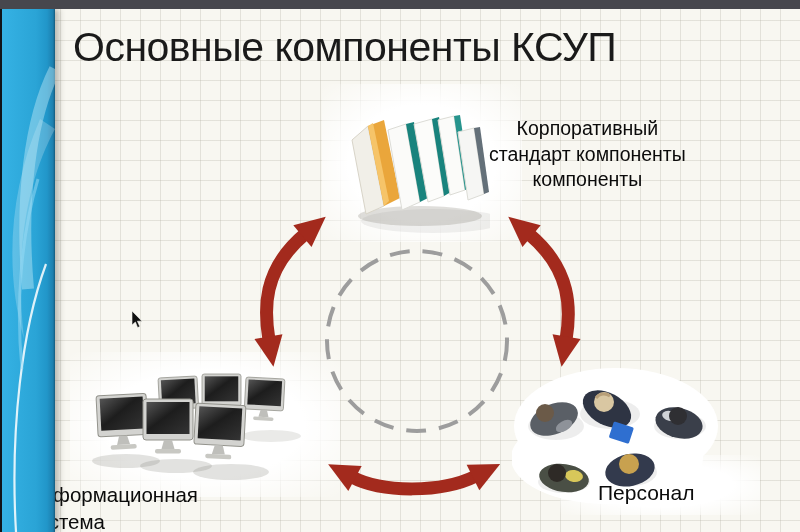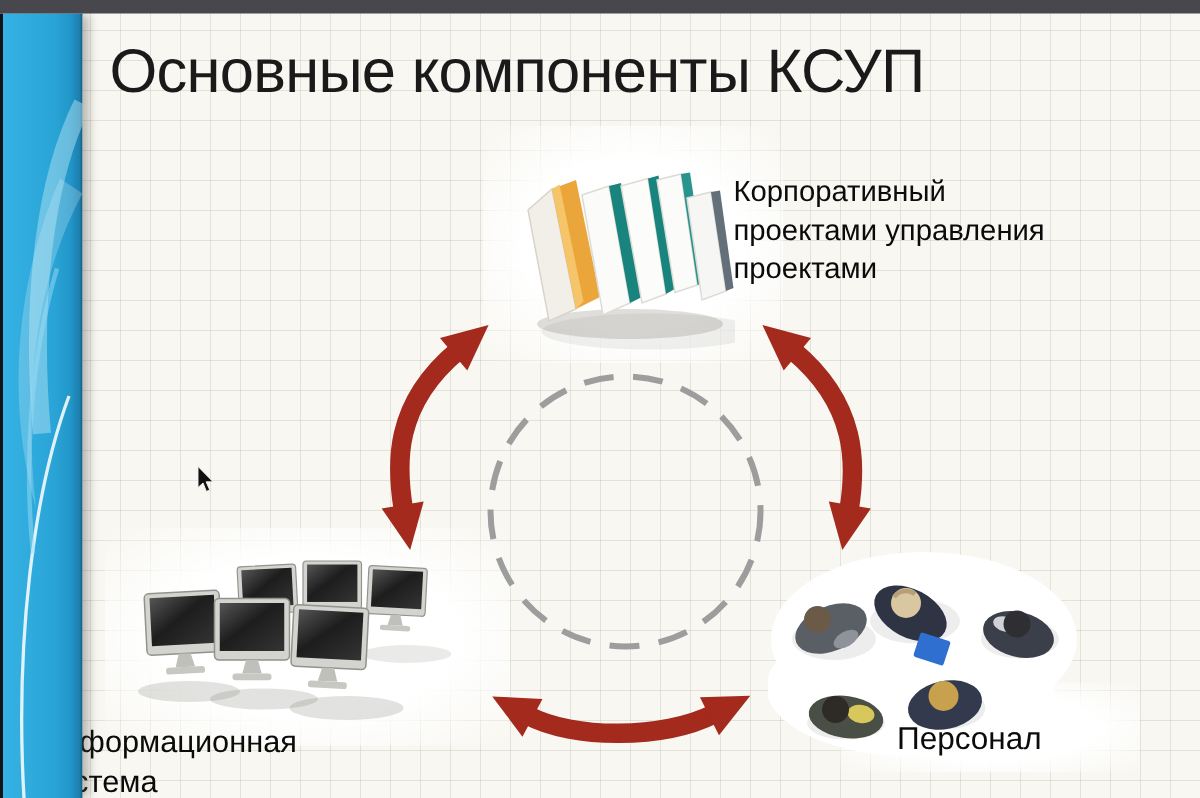--- a/index.html
+++ b/index.html
@@ -23,21 +23,21 @@
     position:absolute;left:73px;top:24px;margin:0;z-index:5;
     font-size:41px;font-weight:500;letter-spacing:-0.5px;color:#1a1a1a;white-space:nowrap;
   }
   .glow{position:absolute;background:radial-gradient(ellipse at center,#ffffff 0%,#ffffff 52%,rgba(255,255,255,0) 100%);z-index:1;}
   .glow-books{left:322px;top:84px;width:200px;height:158px;}
   .glow-monitors{left:70px;top:352px;width:270px;height:145px;}
   .glow-personnel{left:560px;top:455px;width:200px;height:60px;}
   .art{position:absolute;z-index:2;}
   .overlay-arrows{position:absolute;left:0;top:0;z-index:4;pointer-events:none;}
   .label{position:absolute;color:#0b0b0b;z-index:6;}
-  .label-standard{left:489px;top:116px;font-size:19.5px;line-height:25.5px;}
+  .label-standard{left:489px;top:116px;font-size:19.5px;line-height:25.5px;text-align:center;}
   .label-info{left:27px;top:481px;font-size:20.5px;line-height:27px;}
   .label-personnel{left:598px;top:480px;font-size:21px;line-height:26px;}
   .cursor{position:absolute;left:130px;top:310px;z-index:40;}
 </style>
 </head>
 <body>
 
 <div class="stage">
 
   <div class="topbar"></div>
@@ -143,22 +143,22 @@
       </marker>
     </defs>
     <circle cx="417" cy="341" r="90" fill="none" stroke="#9d9d9d" stroke-width="4" stroke-dasharray="20 13"></circle>
     <path d="M 269,340 C 264,310 262,270 305,234" fill="none" stroke="#a32a1d" stroke-width="13" marker-start="url(#head)" marker-end="url(#head)"></path>
     <path d="M 566,340 C 571,310 572,270 529,234" fill="none" stroke="#a32a1d" stroke-width="13" marker-start="url(#head)" marker-end="url(#head)"></path>
     <path d="M 352,477 C 382,493 442,493 476,476" fill="none" stroke="#a32a1d" stroke-width="13" marker-start="url(#head)" marker-end="url(#head)"></path>
   </svg>
 
   <div class="label label-standard">
     <div>Корпоративный</div>
-    <div>проектами управления</div>
-    <div>проектами</div>
+    <div>стандарт компоненты</div>
+    <div>компоненты</div>
   </div>
 
   <div class="label label-info">
     <div>Информационная</div>
     <div>система</div>
   </div>
 
   <div class="label label-personnel">Персонал</div>
 
   <svg class="cursor" width="14" height="20" viewBox="0 0 14 20">

